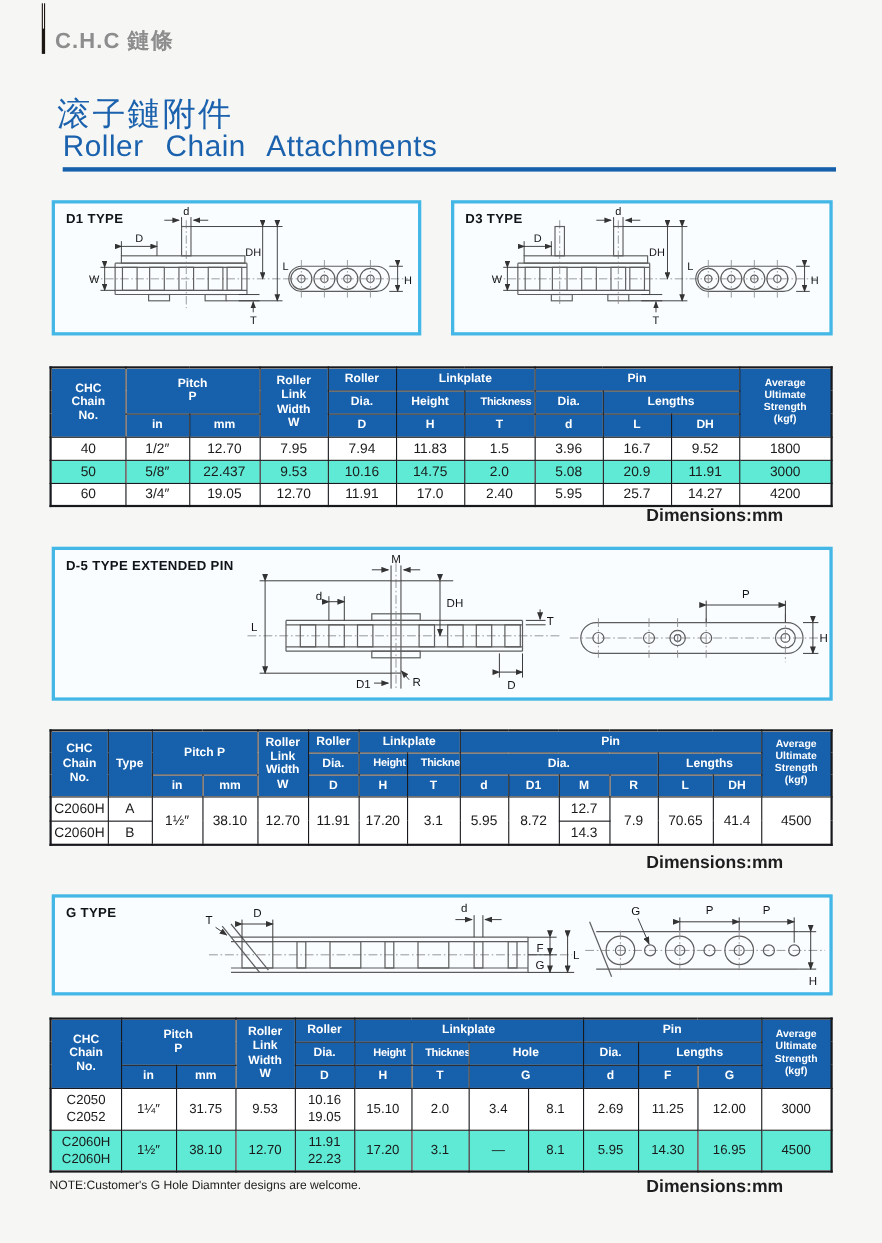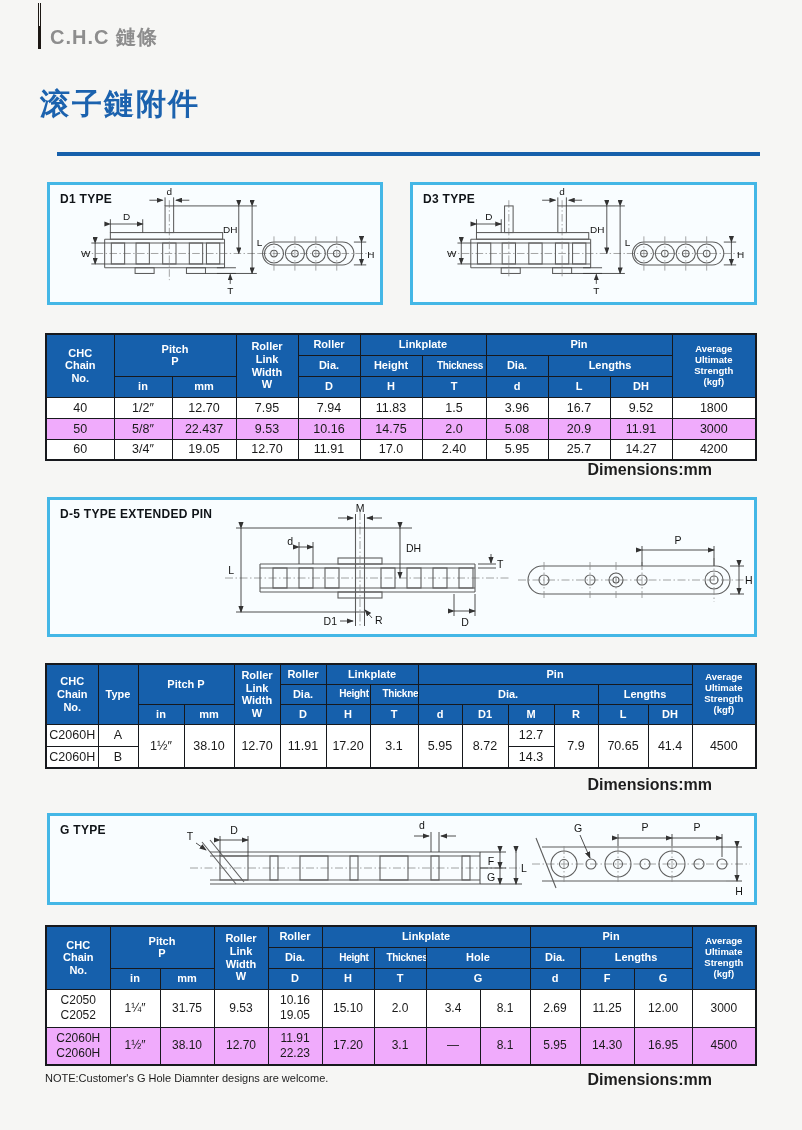--- a/index.html
+++ b/index.html
@@ -6,21 +6,21 @@
   body{background:#e9e9e9;font-family:"Liberation Sans",sans-serif;}
   .page{position:relative;width:802px;height:1130px;background:#f6f6f4;margin:0 auto;overflow:hidden;}
 
   
   .logo{position:absolute;left:38px;top:2px;height:50px;}
   .logo-bar{position:absolute;left:0;top:1px;width:3px;height:46px;background:#1c1713;}
   .logo-bar:before{content:"";position:absolute;left:1px;top:-1px;width:1px;height:24px;background:#f6f6f4;}
   .logo-text{position:absolute;left:12px;top:22px;font-weight:bold;font-size:20px;color:#8d8d8d;letter-spacing:1px;white-space:nowrap;}
 
   
-  .title-zh{position:absolute;left:40px;top:84px;margin:0;font-size:30px;font-weight:bold;color:#1b62ae;letter-spacing:2px;}
+  .title-zh{position:absolute;left:52px;top:84px;margin:0;font-size:30px;font-weight:normal;color:#1b62ae;letter-spacing:2px;}
   .title-en{position:absolute;left:57px;top:118px;margin:0;font-size:27px;font-weight:500;color:#1b62ae;word-spacing:12px;letter-spacing:.5px;}
   .title-rule{position:absolute;left:57px;top:152px;width:703px;height:4px;background:#1660ab;}
 
   
   .dbox{position:absolute;background:#f9fdff;border:3px solid #44b7e6;box-sizing:border-box;}
   .dbox-title{position:absolute;left:10px;top:7px;font-size:12px;font-weight:bold;color:#101418;letter-spacing:.3px;}
   .dbox svg{position:absolute;left:0;top:0;width:100%;height:100%;}
   #box-d1{left:47px;top:182px;width:336px;height:123px;}
   #box-d3{left:410px;top:182px;width:347px;height:123px;}
   #box-d5{left:47px;top:497px;width:710px;height:140px;}
@@ -34,21 +34,21 @@
   
   .tblwrap{position:absolute;left:45px;width:579px;}
   #t1wrap{top:333px;} #t2wrap{top:663px;} #t3wrap{top:925px;}
   table{border-collapse:collapse;width:710px;table-layout:fixed;}
   th,td{border:1px solid #17191d;text-align:center;vertical-align:middle;padding:0;overflow:hidden;}
   table{border:2px solid #17191d;}
   th{background:#1660ac;color:#ffffff;font-weight:bold;font-size:11px;line-height:1.15;}
   th.small{font-size:9.5px;}
   th.cond{font-size:10px;letter-spacing:-.3px;padding-left:12px;}
   td{background:#ffffff;color:#1a1a1a;font-size:12.5px;}
-  tr.alt td{background:#f0abfc;}
+  tr.alt td{background:#5eead4;}
   .pre{white-space:pre-line;}
   #t1 thead tr{height:21px;} #t1 tbody tr{height:21px;padding-left:36px;}
   #t2 thead tr{height:20px;} #t2 tbody tr{height:22px;}
   #t3 thead tr{height:21px;} #t3 tbody tr{height:38px;}
   #t3 td{font-size:12px;line-height:1.25;}
 
   .dim-note{position:absolute;font-size:16px;font-weight:600;color:#1d1d1d;}
   #dim1{left:0;top:461px;width:712px;text-align:right;}
   #dim2{left:0;top:776px;width:712px;text-align:right;}
   #dim3{left:0;top:1071px;width:712px;text-align:right;}
@@ -59,20 +59,21 @@
 <body>
 
 <div class="page">
 
   <div class="logo">
     <span class="logo-bar"></span>
     <span class="logo-text">C.H.C 鏈條</span>
   </div>
 
   <h1 class="title-zh">滚子鏈附件</h1>
+  <h2 class="title-en">Roller Chain Attachments</h2>
   <div class="title-rule"></div>
 
   <section class="dbox" id="box-d1">
     <svg viewBox="0 0 336 123">
       <defs>
           <marker id="a1" markerWidth="8" markerHeight="6" refX="7" refY="3" orient="auto">
             <path d="M0,0L8,3L0,6Z" fill="#333"></path>
           </marker>
         </defs>
       <line class="cl" x1="28" y1="72" x2="214" y2="72"></line>

